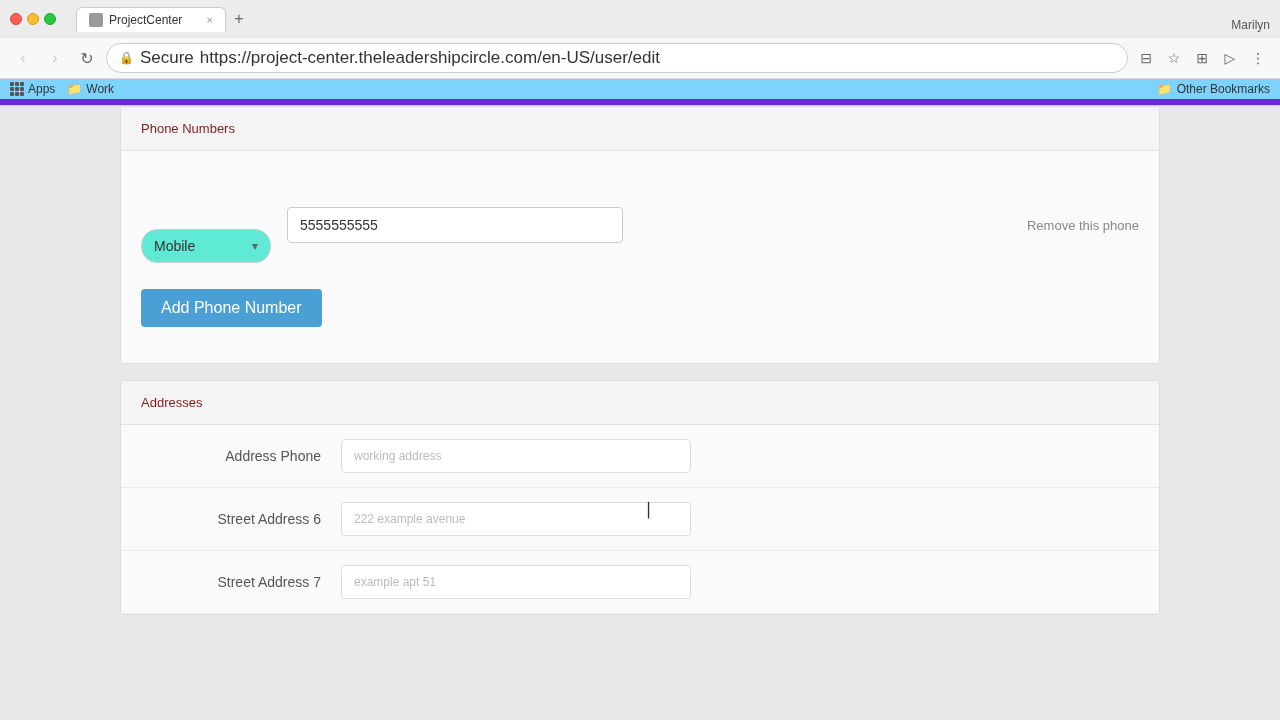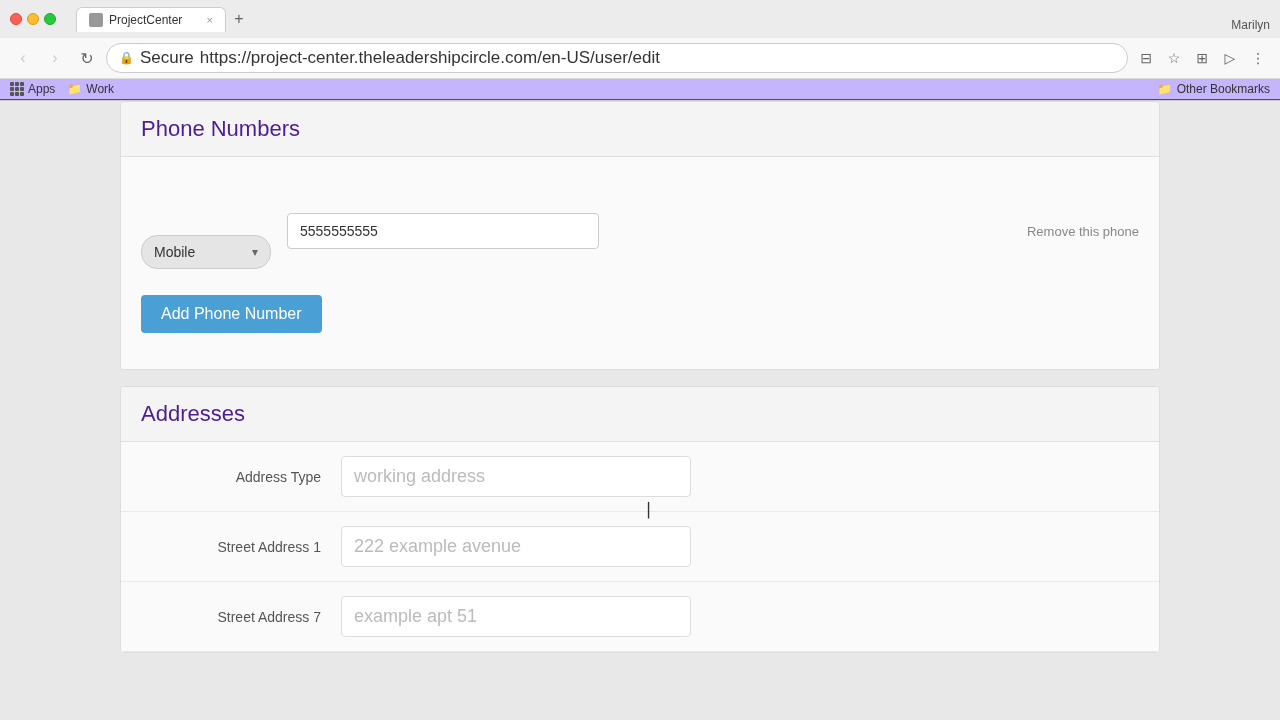--- a/index.html
+++ b/index.html
@@ -152,22 +152,22 @@
       align-items: center;
       justify-content: center;
       font-size: 14px;
     }
 
     
     .bookmarks-bar {
       display: flex;
       align-items: center;
       padding: 3px 10px;
-      background: #c4b5fd;
-      border-bottom: 1px solid #6d28d9;
+      background: #7dd3fc;
+      border-bottom: 6px solid #6d28d9;
       gap: 12px;
       font-size: 12px;
     }
 
     .bookmark-item {
       display: flex;
       align-items: center;
       gap: 4px;
       color: #333;
       cursor: pointer;
@@ -209,63 +209,63 @@
       overflow: hidden;
     }
 
     .section-header {
       padding: 14px 20px;
       border-bottom: 1px solid #e0e0e0;
       background: #f4f4f4;
     }
 
     .section-title {
-      font-size: 22px;
+      font-size: 13px;
       font-weight: 400;
-      color: #4c1d95;
+      color: #7f1d1d;
     }
 
     .section-body {
       padding: 20px;
       background: #fafafa;
     }
 
     
     .phone-row {
       display: flex;
       align-items: center;
       gap: 16px;
       padding: 16px 0;
     }
 
     .phone-type-select {
       display: flex;
       align-items: center;
       border: 1px solid #ccc;
       border-radius: 16px;
-      background: #e5e5e5;
+      background: #5eead4;
       padding: 8px 12px;
       min-width: 130px;
       cursor: pointer;
       justify-content: space-between;
       font-size: 14px;
       margin-top: 42px;
     }
 
     .select-arrow {
       color: #666;
       font-size: 12px;
     }
 
     .phone-input {
       border: 1px solid #ccc;
       border-radius: 4px;
       padding: 9px 12px;
       font-size: 14px;
-      width: 312px;
+      width: 336px;
       background: #fff;
       color: #333;
     }
 
     .remove-link {
       color: #888;
       text-decoration: none;
       font-size: 13px;
       margin-left: auto;
       cursor: pointer;
@@ -307,21 +307,21 @@
       padding-right: 20px;
       flex-shrink: 0;
     }
 
     .form-input {
       flex: 1;
       max-width: 350px;
       border: 1px solid #ddd;
       border-radius: 4px;
       padding: 9px 12px;
-      font-size: 18px;
+      font-size: 12px;
       color: #999;
       background: #fff;
     }
 
     .form-input::placeholder {
       color: #bbb;
     }
 
     
     .cursor {
@@ -435,26 +435,26 @@
     </div>
   </div>
 
   <div class="section-card addresses-section">
     <div class="section-header">
       <h2 class="section-title">Addresses</h2>
     </div>
     <div class="section-body" style="padding: 0;">
 
       <div class="form-row">
-        <label class="form-label">Address Type</label>
+        <label class="form-label">Address Phone</label>
         <input class="form-input" type="text" placeholder="working address" style="">
       </div>
 
       <div class="form-row">
-        <label class="form-label">Street Address 1</label>
+        <label class="form-label">Street Address 6</label>
         <input class="form-input" type="text" placeholder="222 example avenue" style="">
       </div>
 
       <div class="form-row">
         <label class="form-label">Street Address 7</label>
         <input class="form-input" type="text" placeholder="example apt 51" style="">
       </div>
 
     </div>
   </div>

